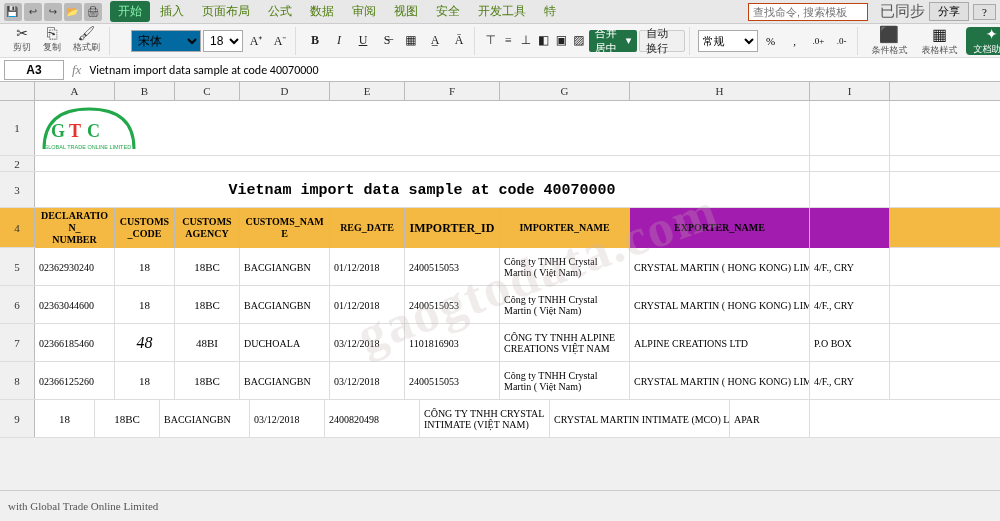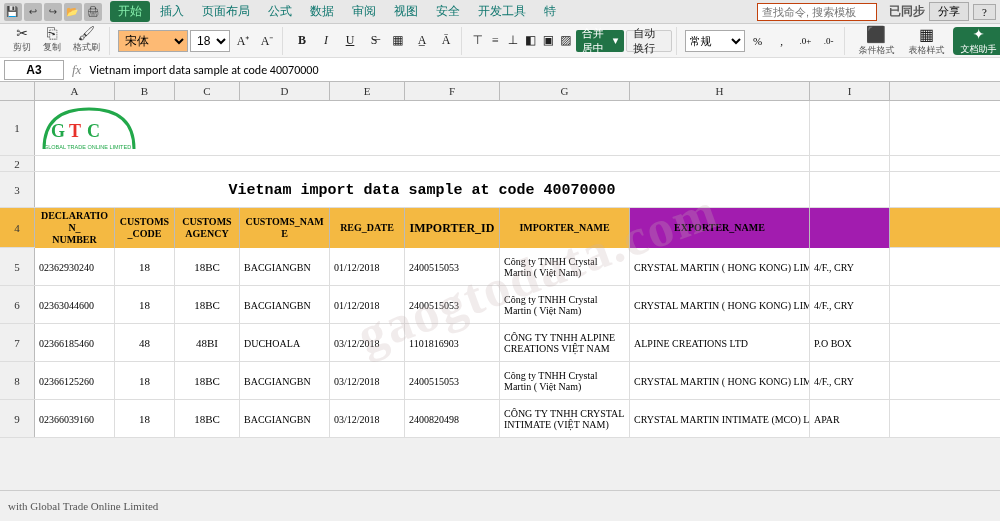--- a/index.html
+++ b/index.html
@@ -19,21 +19,21 @@
       height: 24px;
       display: flex;
       align-items: center;
       padding: 0 4px;
       gap: 2px;
       border-bottom: 1px solid #ccc;
     }
     .menu-item {
       padding: 2px 8px;
       font-size: 12px;
-      color: #0f766e;
+      color: #4d7c0f;
       cursor: pointer;
       border-radius: 3px;
     }
     .menu-item.active {
       background: #217346;
       color: #86efac;
       border-radius: 3px;
       padding: 2px 8px;
     }
     .menu-bar-icons {
@@ -112,22 +112,23 @@
     .tb-label {
       font-size: 9px;
       color: #555;
       white-space: nowrap;
     }
     .font-select {
       width: 70px;
       height: 22px;
       font-size: 12px;
       border: 1px solid #aaa;
-      background: #fdba74;
+      background: #0369a1;
       padding: 0 2px;
+      margin-left: 13px;
     }
     .size-select {
       width: 40px;
       height: 22px;
       font-size: 12px;
       border: 1px solid #aaa;
       background: white;
       padding: 0 2px;
     }
     .fmt-btn {
@@ -379,21 +380,21 @@
   <div class="menu-item">页面布局</div>
   <div class="menu-item">公式</div>
   <div class="menu-item">数据</div>
   <div class="menu-item">审阅</div>
   <div class="menu-item">视图</div>
   <div class="menu-item">安全</div>
   <div class="menu-item">开发工具</div>
   <div class="menu-item">特</div>
   <div class="search-bar">
     <input class="search-input" type="text" placeholder="查找命令, 搜索模板" style="">
-    <div style="font-size:12px;color:#555;margin-left:8px;font-weight:bold;">已同步</div>
+    <div style="font-size:15px;color:#555;margin-left:8px;">已同步</div>
     <div class="search-btn">分享</div>
     <div class="search-btn">?</div>
   </div>
 </div>
 
 <div class="toolbar-row1">
 
   <div class="toolbar-group">
     <div class="tb-btn">
       <span class="tb-icon">✂</span>
@@ -563,21 +564,21 @@
     <div class="cell" style="width:75px;min-width:75px;height:38px;font-size:10px;">01/12/2018</div>
     <div class="cell" style="width:95px;min-width:95px;height:38px;font-size:10px;">2400515053</div>
     <div class="cell cell-wrap" style="width:130px;min-width:130px;height:38px;font-size:10px;">Công ty TNHH Crystal Martin ( Việt Nam)</div>
     <div class="cell" style="width:180px;min-width:180px;height:38px;font-size:10px;">CRYSTAL MARTIN ( HONG KONG) LIMITED</div>
     <div class="cell" style="width:80px;min-width:80px;height:38px;font-size:10px;">4/F., CRY</div>
   </div>
 
   <div class="sheet-row data-row">
     <div class="row-num">7</div>
     <div class="cell" style="width:80px;min-width:80px;height:38px;font-size:10px;">02366185460</div>
-    <div class="cell" style="width:60px;min-width:60px;height:38px;font-size:11px;justify-content:center;">48</div>
+    <div class="cell" style="width:60px;min-width:60px;height:38px;font-size:16px;justify-content:center;font-style:italic;">48</div>
     <div class="cell" style="width:65px;min-width:65px;height:38px;font-size:11px;justify-content:center;">48BI</div>
     <div class="cell" style="width:90px;min-width:90px;height:38px;font-size:10px;">DUCHOALA</div>
     <div class="cell" style="width:75px;min-width:75px;height:38px;font-size:10px;">03/12/2018</div>
     <div class="cell" style="width:95px;min-width:95px;height:38px;font-size:10px;">1101816903</div>
     <div class="cell cell-wrap" style="width:130px;min-width:130px;height:38px;font-size:10px;">CÔNG TY TNHH ALPINE CREATIONS VIỆT NAM</div>
     <div class="cell" style="width:180px;min-width:180px;height:38px;font-size:10px;">ALPINE CREATIONS  LTD</div>
     <div class="cell" style="width:80px;min-width:80px;height:38px;font-size:10px;">P.O BOX</div>
   </div>
 
   <div class="sheet-row data-row">
@@ -588,21 +589,20 @@
     <div class="cell" style="width:90px;min-width:90px;height:38px;font-size:10px;">BACGIANGBN</div>
     <div class="cell" style="width:75px;min-width:75px;height:38px;font-size:10px;">03/12/2018</div>
     <div class="cell" style="width:95px;min-width:95px;height:38px;font-size:10px;">2400515053</div>
     <div class="cell cell-wrap" style="width:130px;min-width:130px;height:38px;font-size:10px;">Công ty TNHH Crystal Martin ( Việt Nam)</div>
     <div class="cell" style="width:180px;min-width:180px;height:38px;font-size:10px;">CRYSTAL MARTIN ( HONG KONG) LIMITED</div>
     <div class="cell" style="width:80px;min-width:80px;height:38px;font-size:10px;">4/F., CRY</div>
   </div>
 
   <div class="sheet-row data-row">
     <div class="row-num">9</div>
-    <div class="cell" style="width:80px;min-width:80px;height:38px;font-size:10px;">02366039160</div>
     <div class="cell" style="width:60px;min-width:60px;height:38px;font-size:11px;justify-content:center;">18</div>
     <div class="cell" style="width:65px;min-width:65px;height:38px;font-size:11px;justify-content:center;">18BC</div>
     <div class="cell" style="width:90px;min-width:90px;height:38px;font-size:10px;">BACGIANGBN</div>
     <div class="cell" style="width:75px;min-width:75px;height:38px;font-size:10px;">03/12/2018</div>
     <div class="cell" style="width:95px;min-width:95px;height:38px;font-size:10px;">2400820498</div>
     <div class="cell cell-wrap" style="width:130px;min-width:130px;height:38px;font-size:10px;">CÔNG TY TNHH CRYSTAL INTIMATE (VIỆT NAM)</div>
     <div class="cell" style="width:180px;min-width:180px;height:38px;font-size:10px;">CRYSTAL MARTIN INTIMATE (MCO)  LIMITED</div>
     <div class="cell" style="width:80px;min-width:80px;height:38px;font-size:10px;">APAR</div>
   </div>
 </div>

